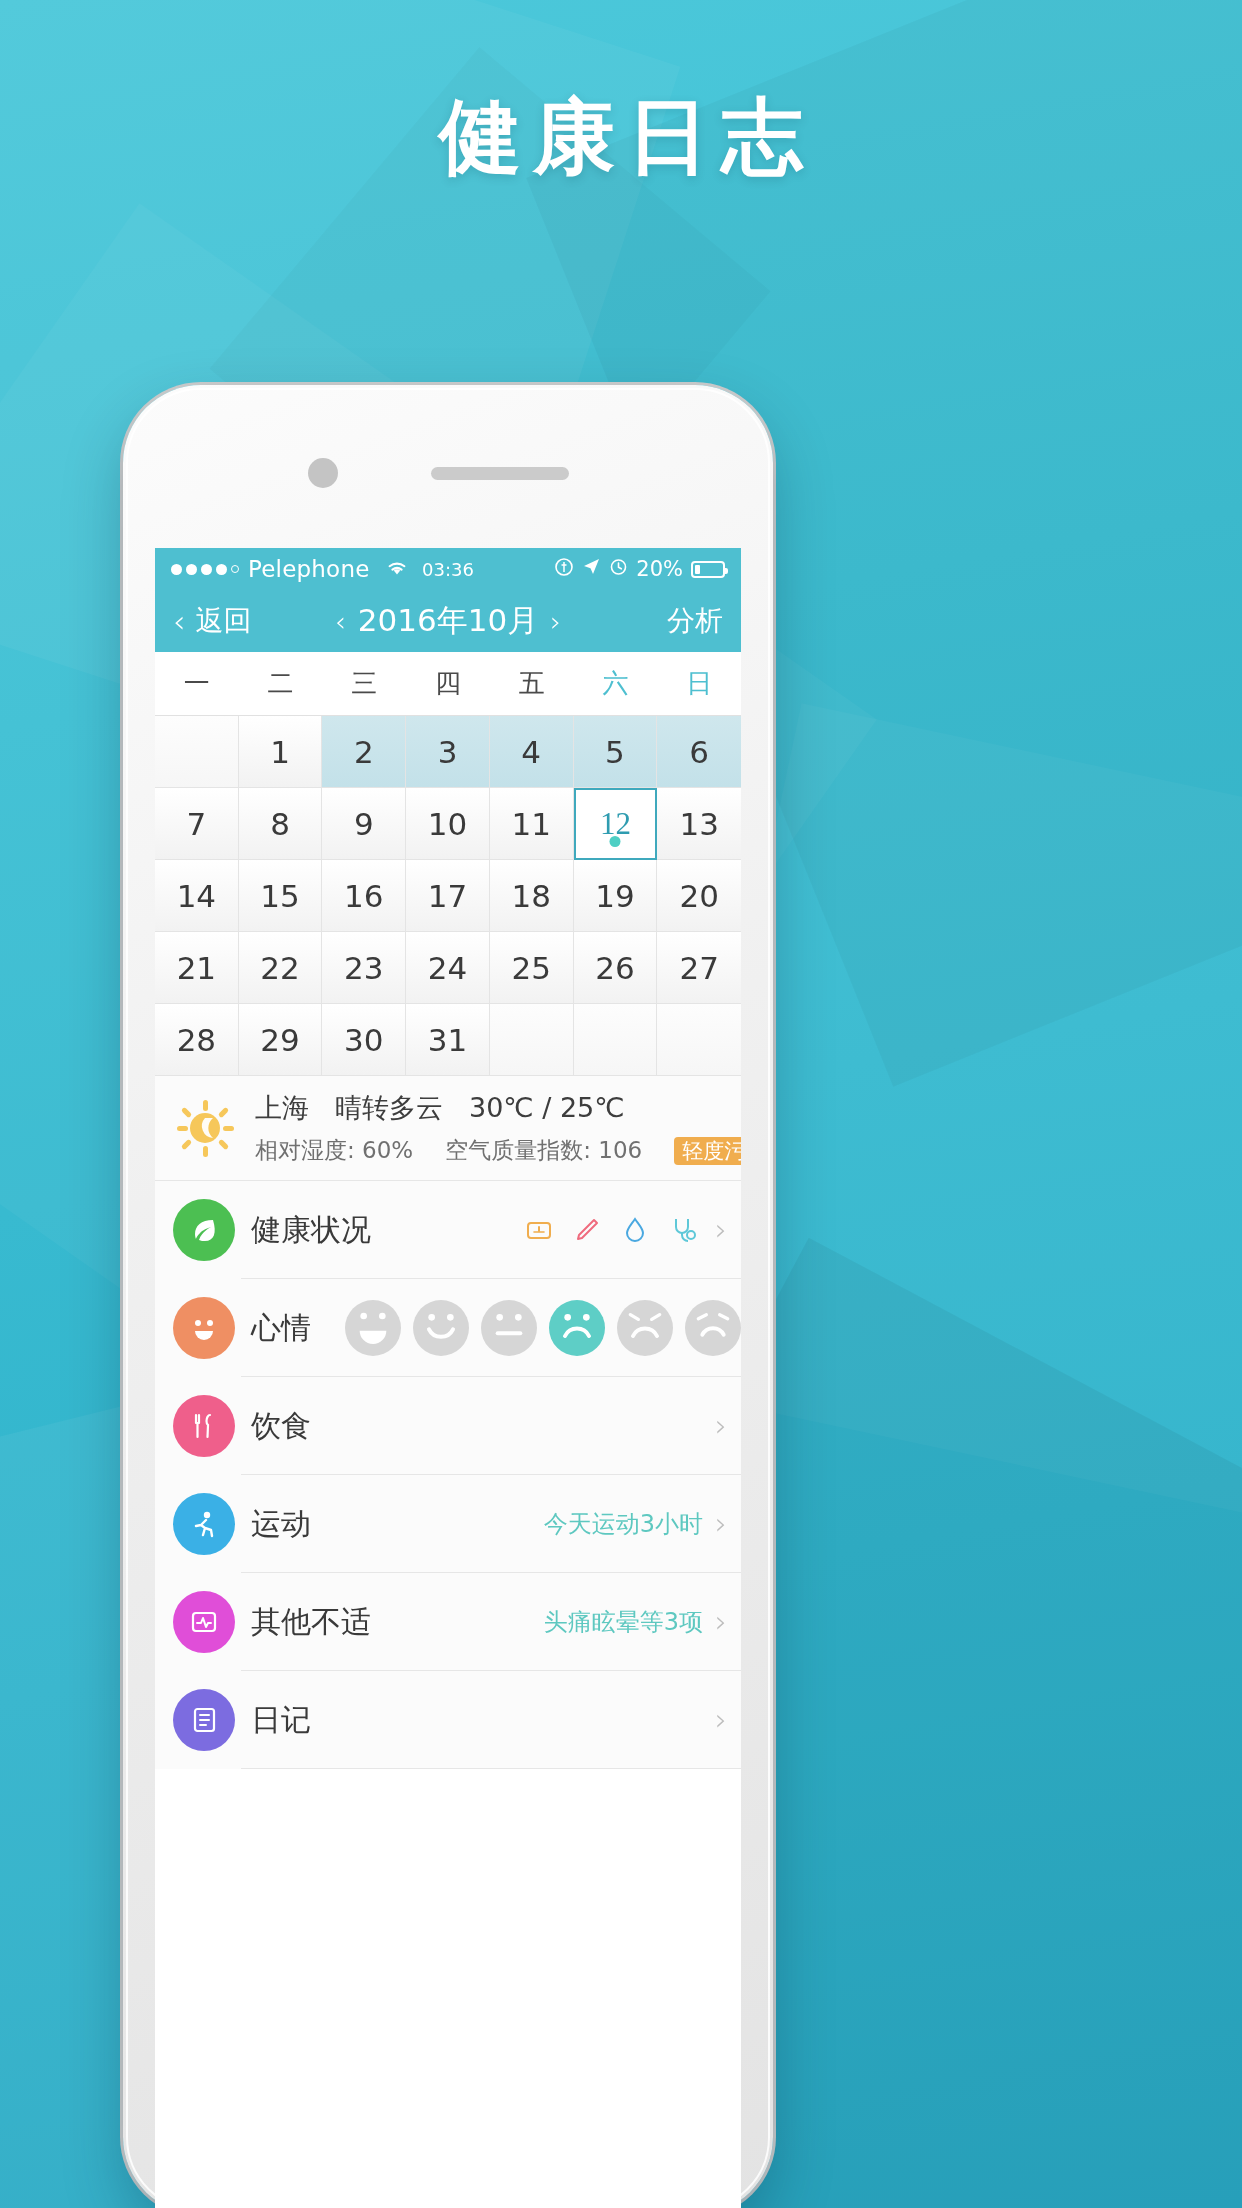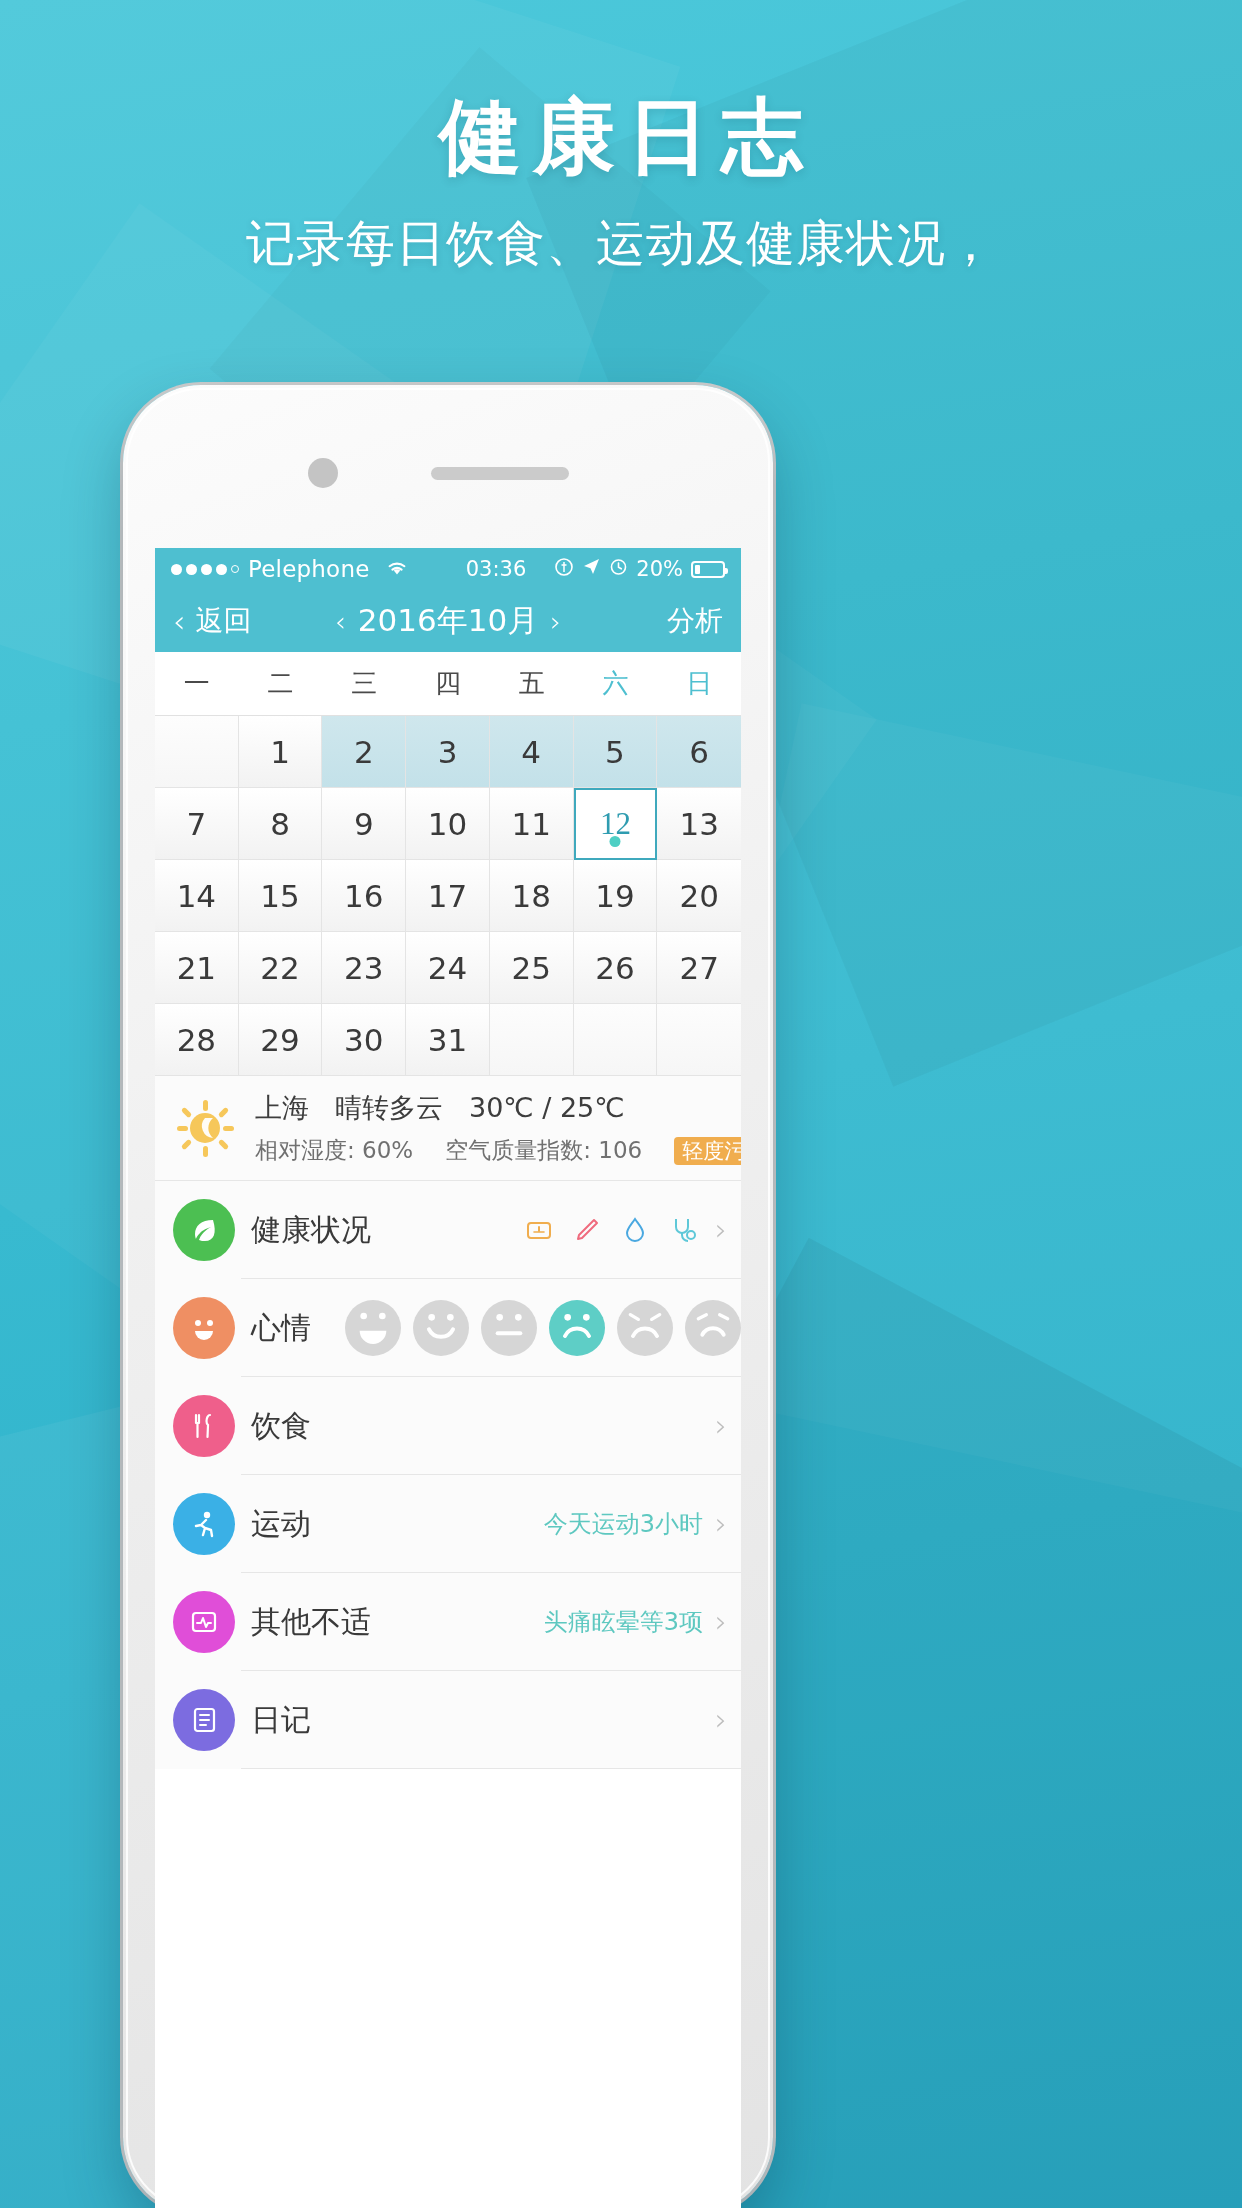--- a/index.html
+++ b/index.html
@@ -89,21 +89,21 @@
   .statusbar {
     height:42px; background:#4ebfd0; color:#fff;
     display:flex; align-items:center; padding:0 16px;
     font-size:23px; position:relative;
   }
   .dots { display:flex; gap:4px; align-items:center; margin-right:9px; }
   .dot { width:11px; height:11px; border-radius:50%; background:#fff; }
   .dot.empty { background:transparent; border:1.6px solid #fff; width:8px; height:8px;}
   .carrier { font-size:23px; letter-spacing:.2px; }
   .wifi { margin-left:14px; display:inline-block; }
-  .clock { position:absolute; left:50%; transform:translateX(-50%); font-size:21px;margin-left:48px; }
+  .clock { position:absolute; left:50%; transform:translateX(-50%); font-size:18px; }
   .sb-right { margin-left:auto; display:flex; align-items:center; gap:8px; font-size:21px; }
   .batt {
     width:34px; height:17px; border:2px solid #fff; border-radius:4px;
     position:relative; display:inline-block;
   }
   .batt::after{ content:""; position:absolute; right:-5px; top:5px;
     width:3px; height:6px; background:#fff; border-radius:0 2px 2px 0; }
   .batt i { position:absolute; left:2px; top:2px; bottom:2px; width:18%;
     background:#fff; display:block; border-radius:1px; }
 
@@ -208,21 +208,20 @@
   <div class="facet f3"></div>
   <div class="facet f4"></div>
   <div class="facet f5"></div>
   <div class="facet f6"></div>
   <div class="facet f7"></div>
 </div>
 
 <div class="hero">
   <h1>健康日志</h1>
   <div class="sub">
-    <div>记录每日饮食、运动及健康状况，</div>
   </div>
 </div>
 
 <div class="phone">
   <div class="camera"></div>
   <div class="speaker"></div>
 
   <div class="screen">
 
     <div class="statusbar">

